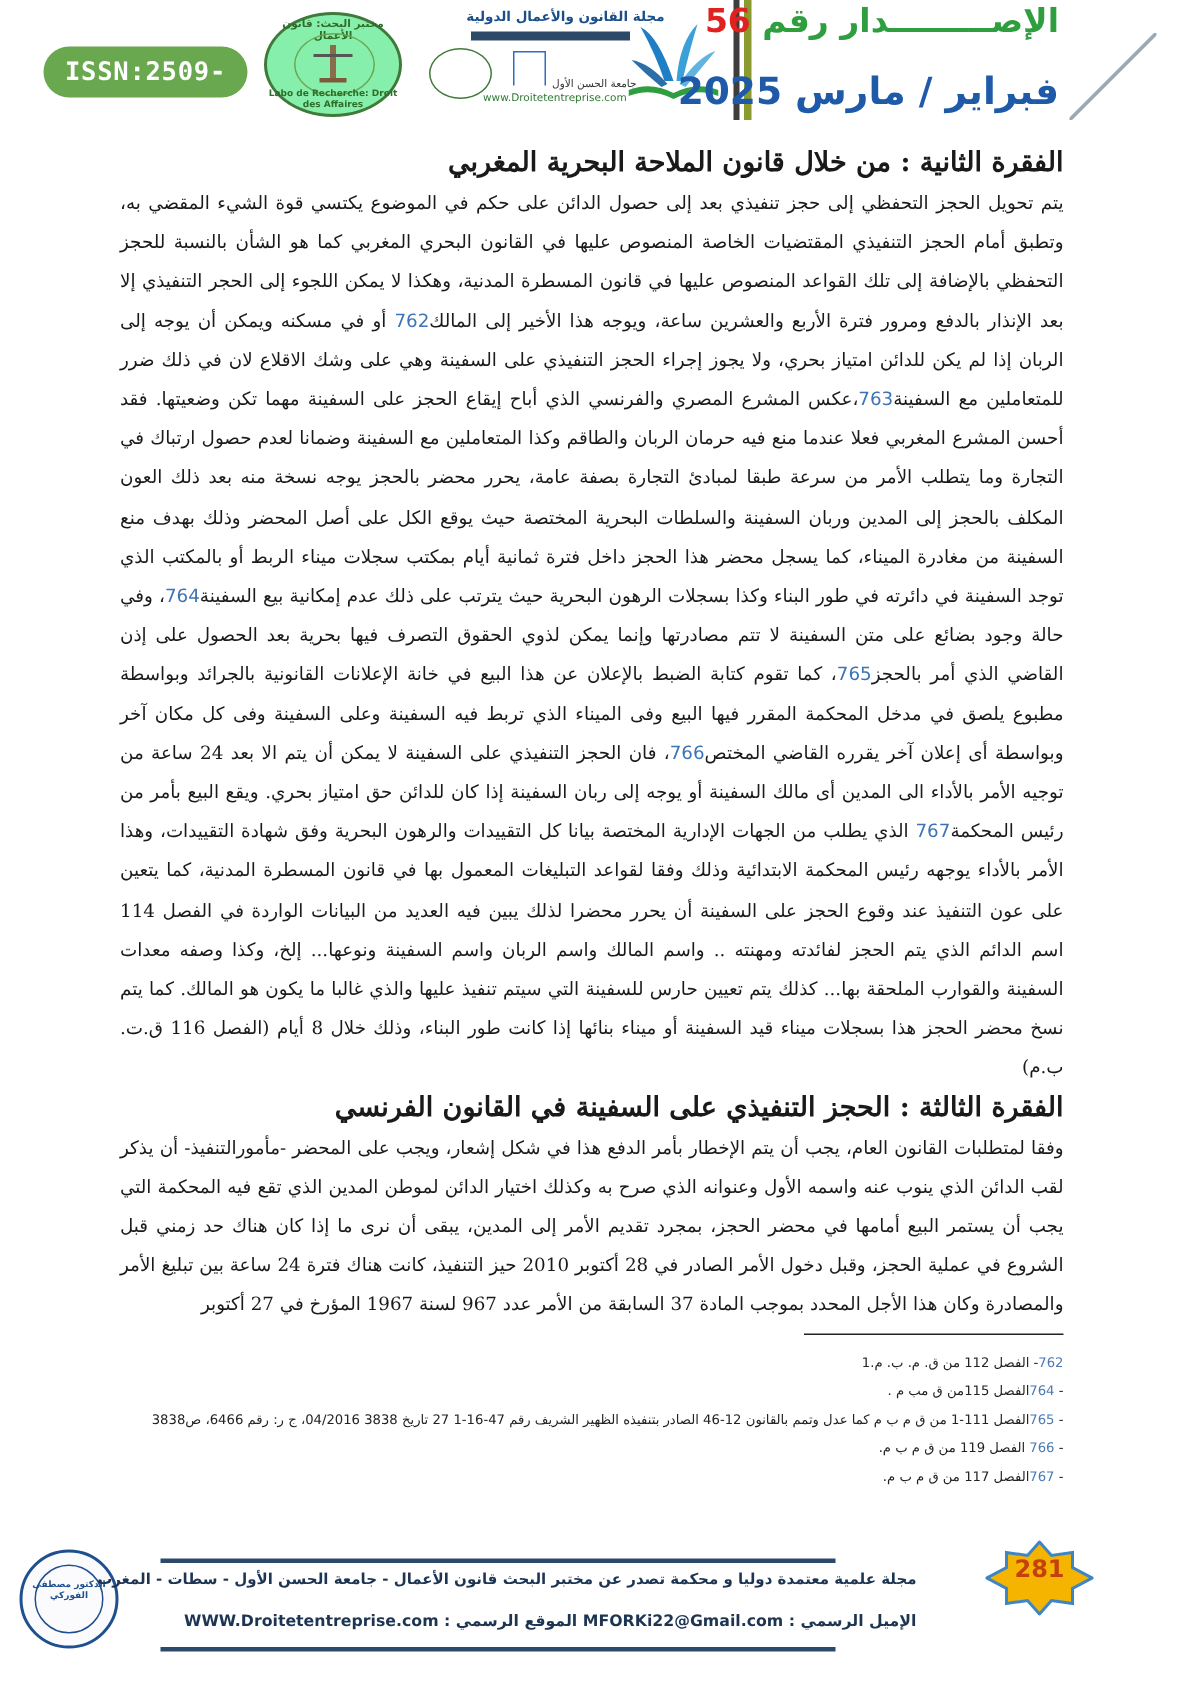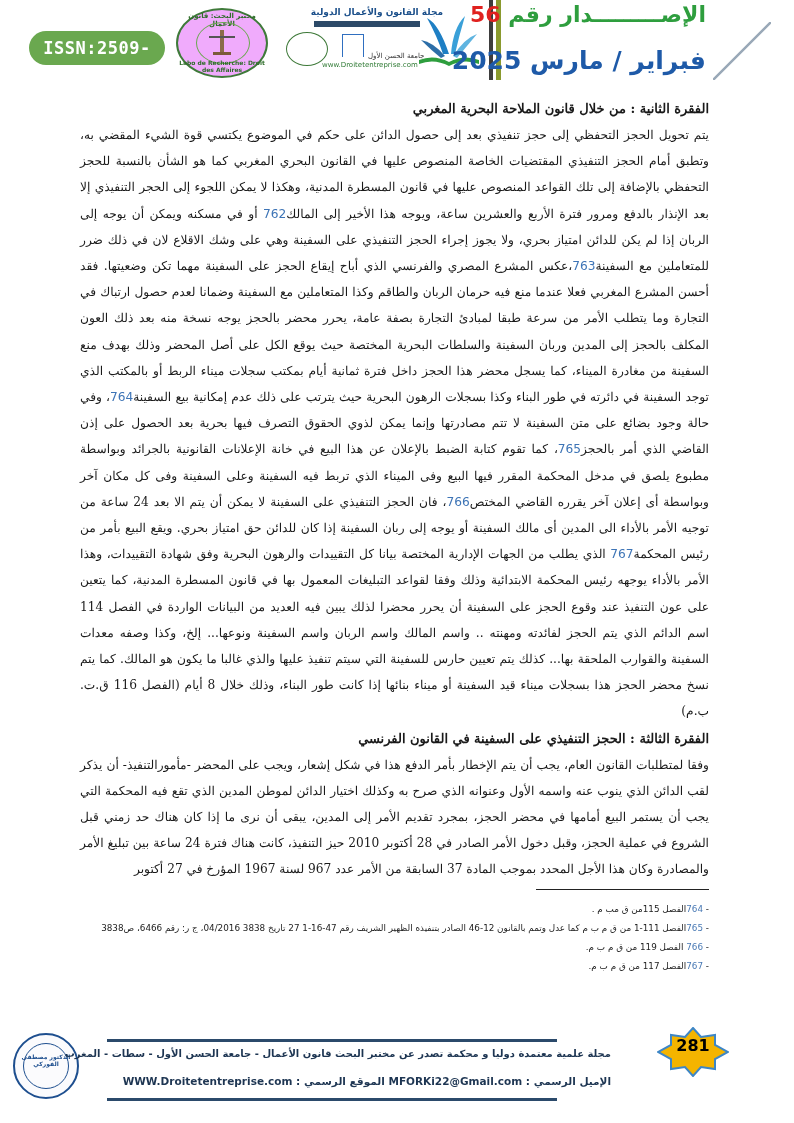--- a/index.html
+++ b/index.html
@@ -1,21 +1,21 @@
 <!DOCTYPE html>
 <html><head>
 <meta charset="utf-8">
 <style>
   html, body { margin:0; padding:0; background:#ffffff; }
   body { width:794px; height:1123px; position:relative; overflow:hidden; font-family:"DejaVu Sans", sans-serif; color:#1a1a1a; }
 
   
   .header { position:absolute; left:0; top:0; width:794px; height:80px; }
   .issn { position:absolute; left:29px; top:31px; width:136px; height:34px; background:#6aa84f; border-radius:17px; color:#fff; font-family:"DejaVu Sans Mono", monospace; font-weight:bold; font-size:17px; line-height:34px; text-align:center; letter-spacing:0.5px; }
-  .seal { position:absolute; left:176px; top:8px; width:88px; height:66px; border:2px solid #3f7a3a; border-radius:50%; background:#f0abfc; }
+  .seal { position:absolute; left:176px; top:8px; width:88px; height:66px; border:2px solid #3f7a3a; border-radius:50%; background:#86efac; }
   .seal .inner { position:absolute; left:18px; top:12px; width:52px; height:40px; border:1px solid #6aa84f; border-radius:50%; }
   .seal .scale { position:absolute; left:35px; top:20px; width:18px; height:22px; border-bottom:3px solid #7b5a3a; }
   .seal .scale:before { content:""; position:absolute; left:7px; top:0; width:4px; height:22px; background:#8a6b4a; }
   .seal .scale:after { content:""; position:absolute; left:-4px; top:6px; width:26px; height:2px; background:#555; }
   .seal-txt { position:absolute; left:0; top:2px; width:88px; text-align:center; font-size:7px; color:#2f6d2a; font-weight:bold; }
   .seal-txt2 { position:absolute; left:0; bottom:3px; width:88px; text-align:center; font-size:6px; color:#2f6d2a; font-weight:bold; }
 
   .journal-logo { position:absolute; left:284px; top:6px; width:195px; height:64px; }
   .jl-title { position:absolute; right:36px; top:1px; font-size:9px; color:#1b4f8a; font-weight:bold; white-space:nowrap; direction:rtl; }
   .jl-bar { position:absolute; left:30px; top:15px; width:106px; height:6px; background:#2c4a68; }
@@ -29,36 +29,36 @@
   .divider-v2 { position:absolute; left:496px; top:0; width:5px; height:80px; background:#8a9a2e; }
 
   .issue-line { position:absolute; right:88px; top:2px; direction:rtl; white-space:nowrap; font-weight:bold; font-size:22px;margin-left:20px; }
   .issue-label { color:#2e9e3e; }
   .issue-num { color:#e0211f; }
   .date-line { position:absolute; right:88px; top:46px; direction:rtl; white-space:nowrap; font-weight:bold; font-size:25px; color:#1e5aa8; }
   .slash-deco { position:absolute; left:713px; top:22px; width:58px; height:58px; background:linear-gradient(135deg, transparent 48%, #9aa9b8 49%, #9aa9b8 51%, transparent 52%); }
 
   
   .content { position:absolute; left:80px; top:95px; width:629px; direction:rtl; text-align:justify; font-family:"DejaVu Serif", serif; font-size:12.2px; line-height:26.2px; color:#1a1a1a; }
-  .heading { font-weight:bold; font-size:13px; line-height:27px; margin:0; }
+  .heading { font-weight:bold; font-size:18px; line-height:27px; margin:0; }
   .para { margin:0; }
   .fnref { color:#3d74b6; font-family:"DejaVu Sans", sans-serif; }
 
   
   .fn-rule { position:absolute; left:536px; top:889px; width:173px; height:1px; background:#222; }
   .footnotes { position:absolute; left:40px; top:900px; width:669px; direction:rtl; font-size:8.8px; line-height:19px; color:#222; }
   .fn-item { white-space:nowrap; }
   .fn-num { color:#4a7ab5; }
 
   
   .f-rule { position:absolute; left:107px; width:450px; height:3px; background:#2b4a6b; }
   .f-line1 { position:absolute; right:183px; top:1048px; direction:rtl; font-size:10px; font-weight:bold; color:#1d3552; white-space:nowrap; }
   .f-line2 { position:absolute; right:183px; top:1075px; direction:rtl; font-size:10.5px; font-weight:bold; color:#1d3552; white-space:nowrap;text-align:right; }
   .page-star { position:absolute; left:657px; top:1027px; width:72px; height:50px; }
-  .page-num { position:absolute; left:657px; top:1036px; width:72px; text-align:center; font-weight:bold; font-size:16px; color:#000000; }
+  .page-num { position:absolute; left:657px; top:1036px; width:72px; text-align:center; font-weight:bold; font-size:16px; color:#c2410c; }
   .round-seal { position:absolute; left:13px; top:1033px; width:62px; height:62px; border:2px solid #1e4f8f; border-radius:50%; background:#fbfbfd; }
   .round-seal .ri { position:absolute; left:8px; top:8px; width:44px; height:44px; border:1px solid #1e4f8f; border-radius:50%; }
   .round-seal .rt { position:absolute; left:0; top:18px; width:62px; text-align:center; font-size:6px; color:#1e4f8f; font-weight:bold; }
 </style>
 </head>
 <body>
 
 <div class="header">
   <div class="issn">ISSN:2509-0291</div>
 
@@ -98,20 +98,21 @@
 
 <div class="content">
   <p class="heading">الفقرة الثانية : من خلال قانون الملاحة البحرية المغربي</p>
   <p class="para"><span>يتم تحويل الحجز التحفظي إلى  حجز تنفيذي بعد إلى حصول الدائن على حكم في الموضوع يكتسي قوة الشيء المقضي به، وتطبق أمام الحجز التنفيذي المقتضيات الخاصة المنصوص عليها في القانون البحري المغربي كما هو الشأن بالنسبة للحجز التحفظي بالإضافة إلى تلك القواعد المنصوص عليها في قانون المسطرة المدنية، وهكذا لا يمكن اللجوء إلى الحجر التنفيذي إلا بعد الإنذار بالدفع ومرور فترة الأربع والعشرين ساعة، ويوجه هذا الأخير إلى المالك</span><span class="fnref">762</span><span> أو في مسكنه ويمكن أن يوجه إلى الربان إذا لم يكن للدائن امتياز بحري، ولا يجوز إجراء الحجز التنفيذي على السفينة وهي على وشك الاقلاع لان في ذلك ضرر للمتعاملين مع السفينة</span><span class="fnref">763</span><span>،عكس المشرع المصري والفرنسي الذي أباح إيقاع الحجز على السفينة مهما تكن وضعيتها. فقد أحسن المشرع المغربي فعلا عندما منع فيه حرمان الربان والطاقم وكذا المتعاملين مع السفينة وضمانا لعدم حصول ارتباك في التجارة وما يتطلب الأمر من سرعة طبقا لمبادئ التجارة بصفة عامة، يحرر محضر بالحجز يوجه نسخة منه بعد ذلك العون المكلف بالحجز إلى المدين وربان السفينة والسلطات البحرية المختصة حيث يوقع الكل على أصل المحضر وذلك بهدف منع السفينة من مغادرة الميناء، كما يسجل محضر هذا الحجز داخل فترة ثمانية أيام بمكتب سجلات ميناء الربط أو بالمكتب الذي توجد السفينة في دائرته في طور البناء وكذا بسجلات الرهون البحرية حيث يترتب على ذلك عدم إمكانية بيع السفينة</span><span class="fnref">764</span><span>، وفي حالة وجود بضائع على متن السفينة لا تتم مصادرتها وإنما يمكن لذوي الحقوق التصرف فيها بحرية بعد الحصول على إذن القاضي الذي أمر بالحجز</span><span class="fnref">765</span><span>، كما تقوم كتابة الضبط بالإعلان عن هذا البيع في خانة الإعلانات القانونية بالجرائد وبواسطة مطبوع يلصق في مدخل المحكمة المقرر فيها البيع وفى الميناء الذي تربط فيه السفينة وعلى السفينة وفى كل مكان آخر وبواسطة أى إعلان آخر يقرره القاضي المختص</span><span class="fnref">766</span><span>، فان الحجز التنفيذي على السفينة لا يمكن أن يتم الا بعد 24 ساعة من توجيه الأمر بالأداء الى المدين أى مالك السفينة أو يوجه إلى ربان السفينة إذا كان للدائن حق امتياز بحري. ويقع البيع بأمر من رئيس المحكمة</span><span class="fnref">767</span><span> الذي يطلب من الجهات الإدارية المختصة بيانا كل التقييدات والرهون البحرية وفق شهادة التقييدات، وهذا الأمر بالأداء يوجهه رئيس المحكمة الابتدائية وذلك وفقا لقواعد التبليغات المعمول بها في قانون المسطرة المدنية، كما يتعين على عون التنفيذ عند وقوع الحجز على السفينة أن يحرر محضرا لذلك يبين فيه العديد من البيانات الواردة في الفصل 114 اسم الدائم الذي يتم الحجز لفائدته ومهنته .. واسم المالك واسم الربان واسم السفينة ونوعها... إلخ، وكذا وصفه معدات السفينة والقوارب الملحقة بها... كذلك يتم تعيين حارس للسفينة التي سيتم تنفيذ عليها والذي غالبا ما يكون هو المالك. كما يتم نسخ محضر الحجز هذا بسجلات ميناء قيد السفينة أو ميناء بنائها إذا كانت طور البناء، وذلك خلال 8 أيام (الفصل 116 ق.ت. ب.م)</span></p>
   <p class="heading">الفقرة الثالثة : الحجز التنفيذي على السفينة في القانون الفرنسي</p>
   <p class="para">وفقا لمتطلبات القانون العام، يجب أن يتم الإخطار بأمر الدفع هذا في شكل إشعار، ويجب على المحضر -مأمورالتنفيذ- أن يذكر لقب الدائن الذي ينوب عنه واسمه الأول وعنوانه الذي صرح به وكذلك اختيار الدائن لموطن المدين الذي تقع فيه المحكمة التي يجب أن يستمر البيع أمامها في محضر الحجز، بمجرد تقديم الأمر إلى المدين، يبقى أن نرى ما إذا كان هناك حد زمني قبل الشروع في عملية الحجز، وقبل دخول الأمر الصادر في 28 أكتوبر 2010 حيز التنفيذ، كانت هناك فترة 24 ساعة بين تبليغ الأمر والمصادرة وكان هذا الأجل المحدد بموجب المادة 37 السابقة من الأمر عدد 967 لسنة 1967 المؤرخ في 27 أكتوبر</p>
 </div>
 
 <div class="fn-rule"></div>
 <div class="footnotes">
+  <div class="fn-item"><span></span><span class="fn-num">762</span><span>- الفصل 112 من ق. م. ب. م.1</span></div>
   <div class="fn-item"><span>- </span><span class="fn-num">764</span><span>الفصل  115من ق مب م .</span></div>
   <div class="fn-item"><span>- </span><span class="fn-num">765</span><span>الفصل 111-1 من ق م ب م كما عدل وتمم بالقانون 12-46 الصادر بتنفيذه الظهير الشريف رقم 47-16-1 27 تاريخ 3838 04/2016، ج ر: رقم 6466، ص3838</span></div>
   <div class="fn-item"><span>- </span><span class="fn-num">766</span><span> الفصل 119 من ق م ب م.</span></div>
   <div class="fn-item"><span>- </span><span class="fn-num">767</span><span>الفصل 117 من ق م ب م.</span></div>
 </div>
 
 <div class="round-seal">
   <div class="ri"></div>
   <div class="rt">الدكتور مصطفى الفوركي</div>
 </div>

